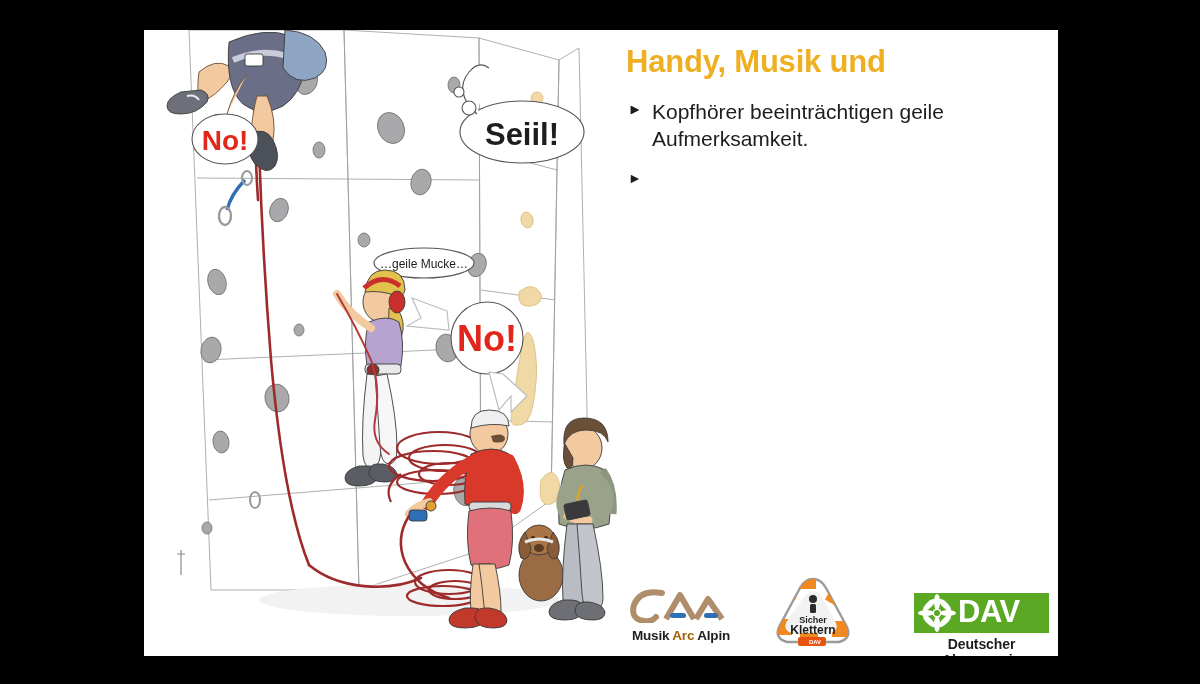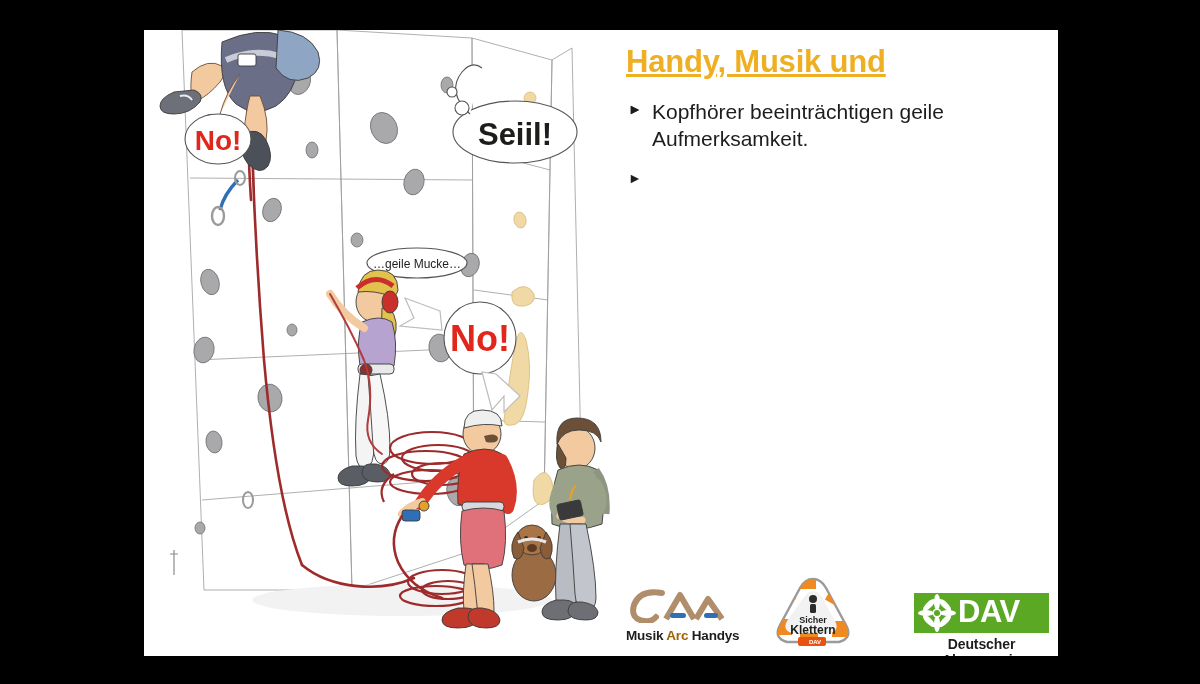--- a/index.html
+++ b/index.html
@@ -5,27 +5,27 @@
   html,body{margin:0;padding:0;}
   body{
     width:1200px;height:684px;background:#000;overflow:hidden;
     font-family:"Liberation Sans", sans-serif;
   }
   #slide{
     position:absolute;left:144px;top:30px;width:914px;height:626px;
     background:#ffffff;overflow:hidden;
   }
   
-  #illu{position:absolute;left:8px;top:0;width:470px;height:600px;}
+  #illu{position:absolute;left:15px;top:0;width:470px;height:600px;}
   #illu svg{display:block;}
   
   #textcol{position:absolute;left:482px;top:12px;width:420px;}
   .title{
     color:#efaf22;font-weight:bold;font-size:31px;line-height:1.32;
-    letter-spacing:-0.2px;margin:0 0 16px 0;text-decoration:underline;
+    letter-spacing:-0.2px;margin:0 0 16px 0;
   }
   .title div{white-space:nowrap;}
   ul.bullets{list-style:none;margin:0;padding:0;}
   ul.bullets li{
     position:relative;padding-left:26px;margin-bottom:15px;
     font-size:21px;line-height:1.28;color:#1d1d1b;
   }
   ul.bullets li .marker{
     position:absolute;left:2px;top:3px;color:#1d1d1b;font-size:14px;line-height:1;
   }
@@ -316,21 +316,21 @@
   <div id="logos">
 
     <div class="logo" id="logo-caa">
       <svg width="110" height="36" viewBox="0 0 110 36">
         <path d="M 36 6 q -22 -4 -28 12 q -4 14 10 16 q 8 1 12 -4" fill="none" stroke="#b08d6b" stroke-width="6" stroke-linecap="round"></path>
         <path d="M 40 32 L 54 8 L 68 32" fill="none" stroke="#b08d6b" stroke-width="6" stroke-linejoin="round"></path>
         <path d="M 70 32 L 82 12 L 96 32" fill="none" stroke="#b08d6b" stroke-width="6" stroke-linejoin="round"></path>
         <rect x="44" y="26" width="16" height="5" rx="2.5" fill="#2f6fb5"></rect>
         <rect x="78" y="26" width="14" height="5" rx="2.5" fill="#2f6fb5"></rect>
       </svg>
-      <div class="caa-name"><span>Musik </span><span class="arc">Arc </span><span>Handys</span></div>
+      <div class="caa-name"><span>Musik </span><span class="arc">Arc </span><span>Alpin</span></div>
     </div>
 
     <div class="logo" id="logo-sk">
       <svg width="86" height="78" viewBox="0 0 86 78">
         <defs>
           <clipPath id="triclip">
             <path d="M 43 4 q 8 0 13 9 L 76 50 q 7 13 -7 17 L 17 67 q -14 -4 -7 -17 L 30 13 q 5 -9 13 -9 z"></path>
           </clipPath>
         </defs>
         <path d="M 43 4 q 8 0 13 9 L 76 50 q 7 13 -7 17 L 17 67 q -14 -4 -7 -17 L 30 13 q 5 -9 13 -9 z" fill="#ffffff" stroke="#9a9a9a" stroke-width="2.4"></path>

